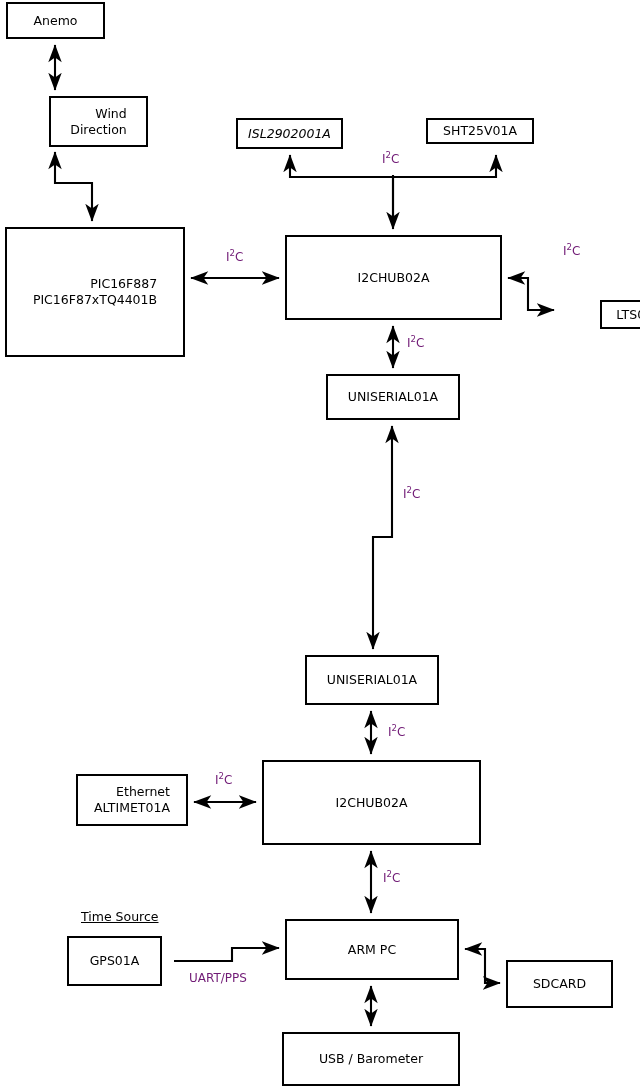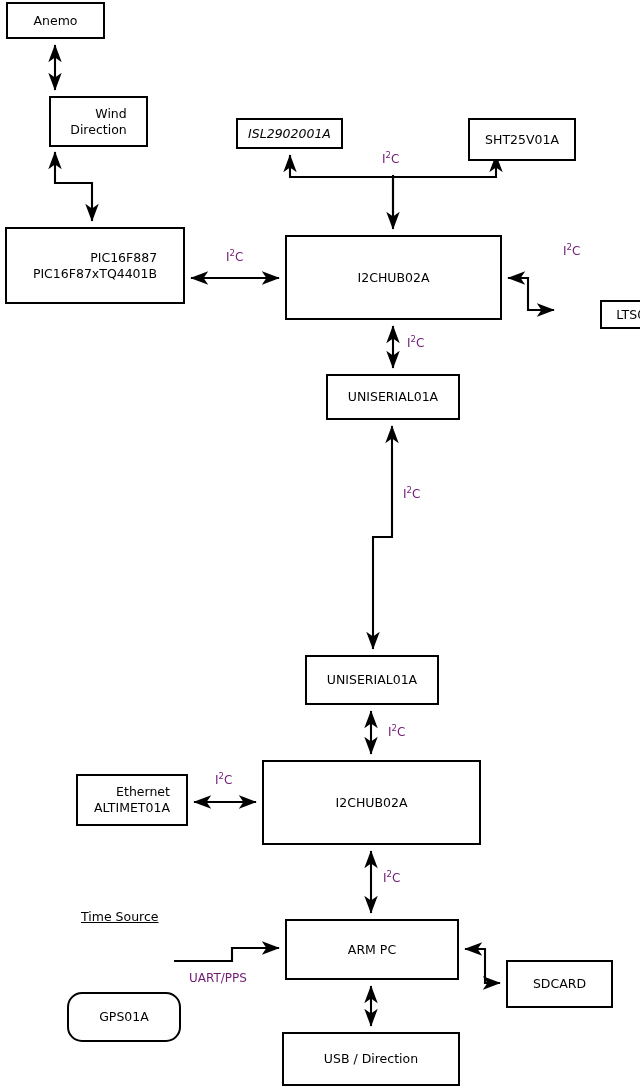--- a/index.html
+++ b/index.html
@@ -122,28 +122,28 @@
     </g>
   </svg>
 
   <div class="node" style="left: 6px; top: 2px; width: 99px; height: 37px;">
     <span class="node-label">Anemo</span>
   </div>
   <div class="node" style="left: 6px; top: 96px; width: 99px; height: 51px; margin-left: 43px;">
     <span class="node-label">Wind
 Direction</span>
   </div>
-  <div class="node" style="left: 5px; top: 227px; width: 180px; height: 77px;">
+  <div class="node" style="left: 5px; top: 227px; width: 180px; height: 130px;">
     <span class="node-label">PIC16F887
 PIC16F87xTQ4401B</span>
   </div>
   <div class="node" style="left: 236px; top: 118px; width: 107px; height: 31px; font-style: italic;">
     <span class="node-label">ISL2902001A</span>
   </div>
-  <div class="node" style="left: 468px; top: 118px; width: 108px; height: 43px;">
+  <div class="node" style="left: 426px; top: 118px; width: 108px; height: 26px;">
     <span class="node-label">SHT25V01A</span>
   </div>
   <div class="node" style="left: 285px; top: 235px; width: 217px; height: 85px;">
     <span class="node-label">I2CHUB02A</span>
   </div>
   <div class="node" style="left: 560px; top: 300px; width: 78px; height: 29px; margin-left: 40px;">
     <span class="node-label">LTS01A</span>
   </div>
   <div class="node" style="left: 326px; top: 374px; width: 134px; height: 46px;">
     <span class="node-label">UNISERIAL01A</span>
@@ -151,31 +151,31 @@
   <div class="node" style="left: 305px; top: 655px; width: 134px; height: 50px;">
     <span class="node-label">UNISERIAL01A</span>
   </div>
   <div class="node" style="left: 262px; top: 760px; width: 219px; height: 85px;">
     <span class="node-label">I2CHUB02A</span>
   </div>
   <div class="node" style="left: 76px; top: 774px; width: 112px; height: 52px;">
     <span class="node-label">Ethernet
 ALTIMET01A</span>
   </div>
-  <div class="node" style="left: 67px; top: 992px; width: 114px; height: 50px; border-radius: 15px;">
+  <div class="node" style="left: 67px; top: 936px; width: 95px; height: 50px;">
     <span class="node-label">GPS01A</span>
   </div>
   <div class="node" style="left: 285px; top: 919px; width: 174px; height: 61px;">
     <span class="node-label">ARM PC</span>
   </div>
   <div class="node" style="left: 506px; top: 960px; width: 107px; height: 48px;">
     <span class="node-label">SDCARD</span>
   </div>
   <div class="node" style="left: 282px; top: 1032px; width: 178px; height: 54px;">
-    <span class="node-label">USB / Direction</span>
+    <span class="node-label">USB / Barometer</span>
   </div>
 
   <div class="edge-label" style="left: 382px; top: 153px;">I<sup>2</sup>C</div>
   <div class="edge-label" style="left: 226px; top: 251px;">I<sup>2</sup>C</div>
   <div class="edge-label" style="left: 563px; top: 245px;">I<sup>2</sup>C</div>
   <div class="edge-label" style="left: 407px; top: 337px;">I<sup>2</sup>C</div>
   <div class="edge-label" style="left: 403px; top: 488px;">I<sup>2</sup>C</div>
   <div class="edge-label" style="left: 388px; top: 726px;">I<sup>2</sup>C</div>
   <div class="edge-label" style="left: 215px; top: 774px;">I<sup>2</sup>C</div>
   <div class="edge-label" style="left: 383px; top: 872px;">I<sup>2</sup>C</div>

